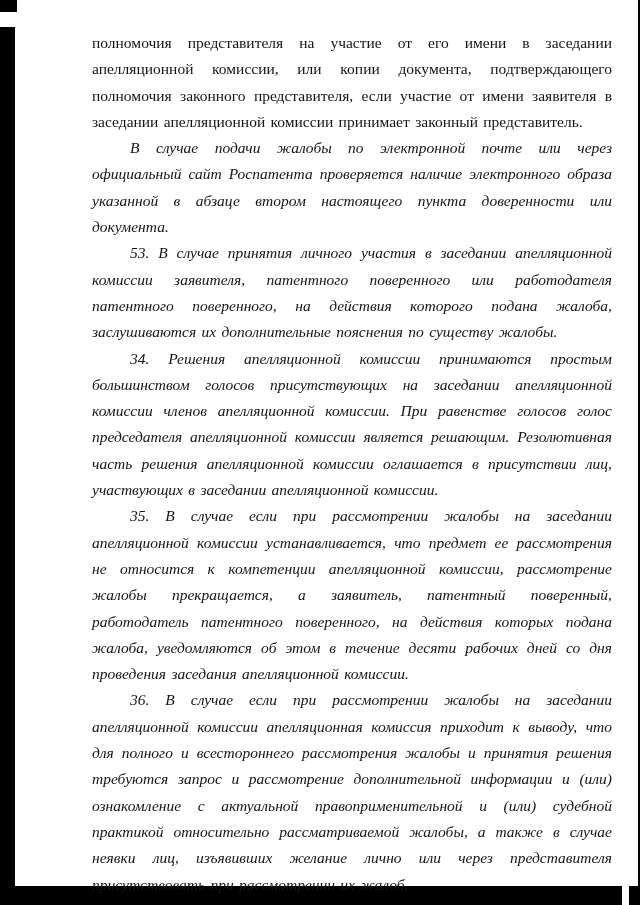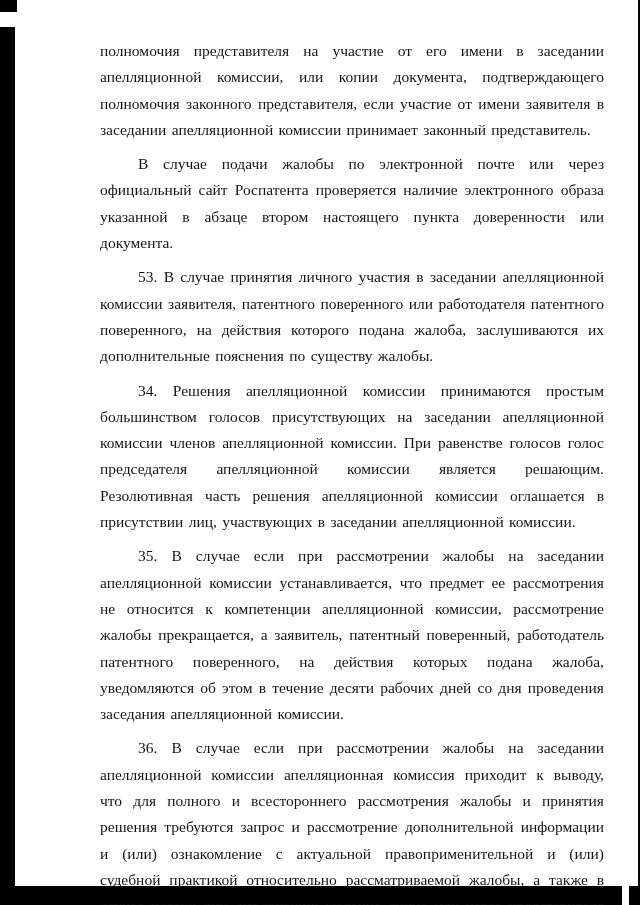--- a/index.html
+++ b/index.html
@@ -42,28 +42,29 @@
     left: 92px;
     top: 30px;
     width: 520px;
   }
   .page-number {
     text-align: center;
     font-size: 15px;
     margin: 0 0 14px 0;
   }
   .content p {
-    margin: 8px;
+    margin: 0;
     font-size: 15.5px;
     line-height: 26.3px;
     text-align: justify;
     word-spacing: 1.5px;
   }
   .content p.indent {
     text-indent: 38px;
+    font-style: italic;
   }
 </style>
 </head>
 <body>
 
 <div class="scan-mark-topleft"></div>
 <div class="scan-edge-left"></div>
 <div class="scan-edge-bottom"></div>
 <div class="scan-edge-bottom-right"></div>
 <div class="scan-edge-right"></div>

